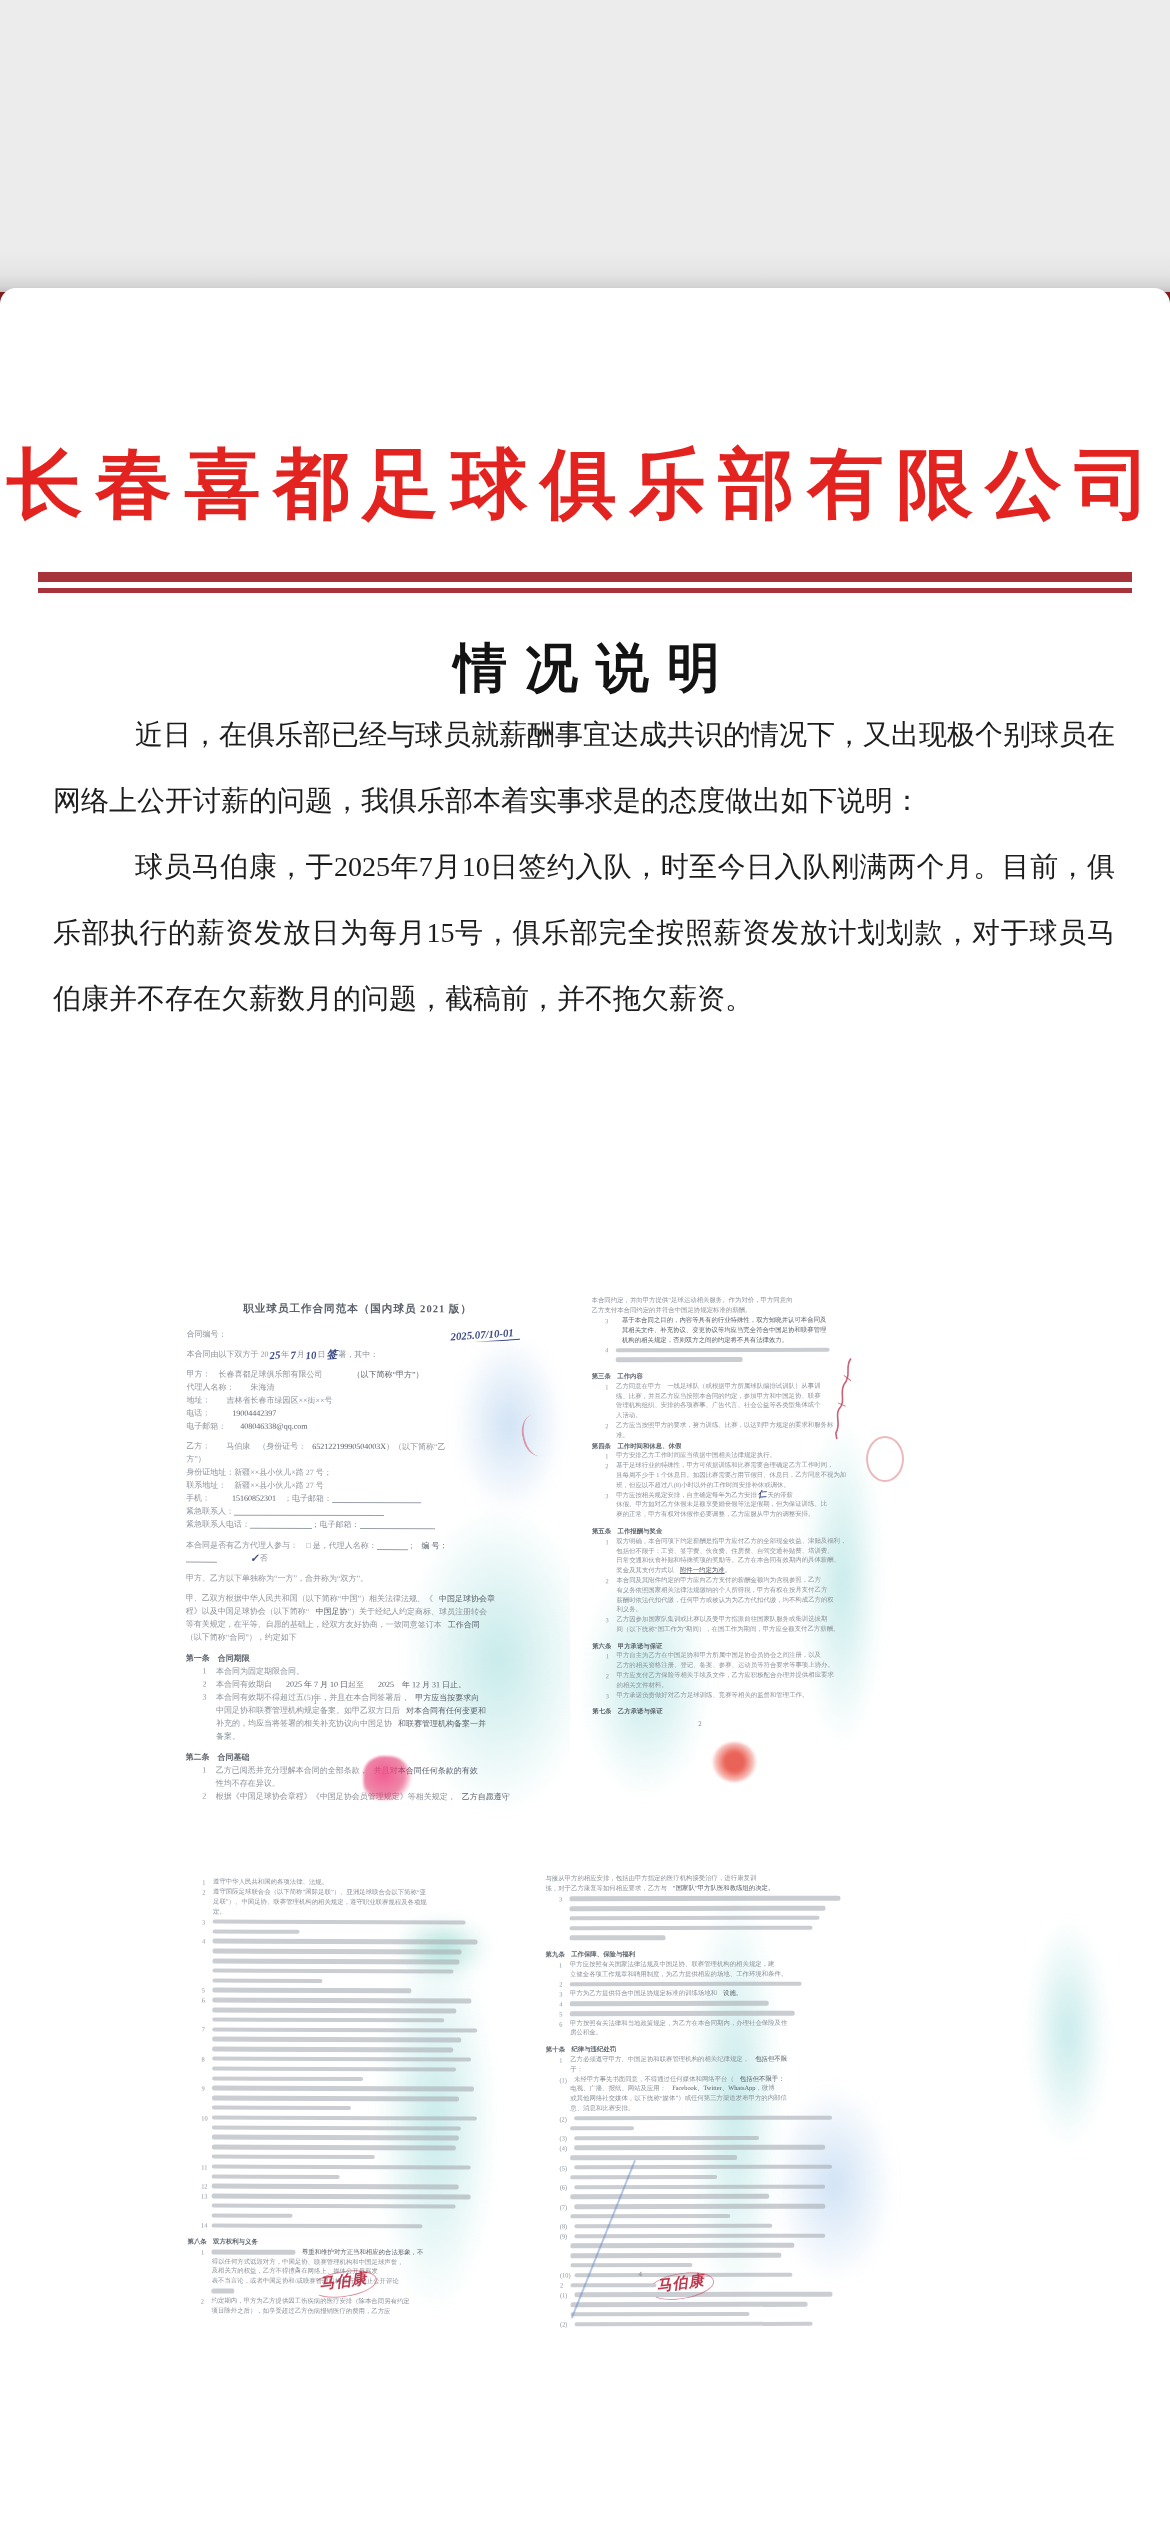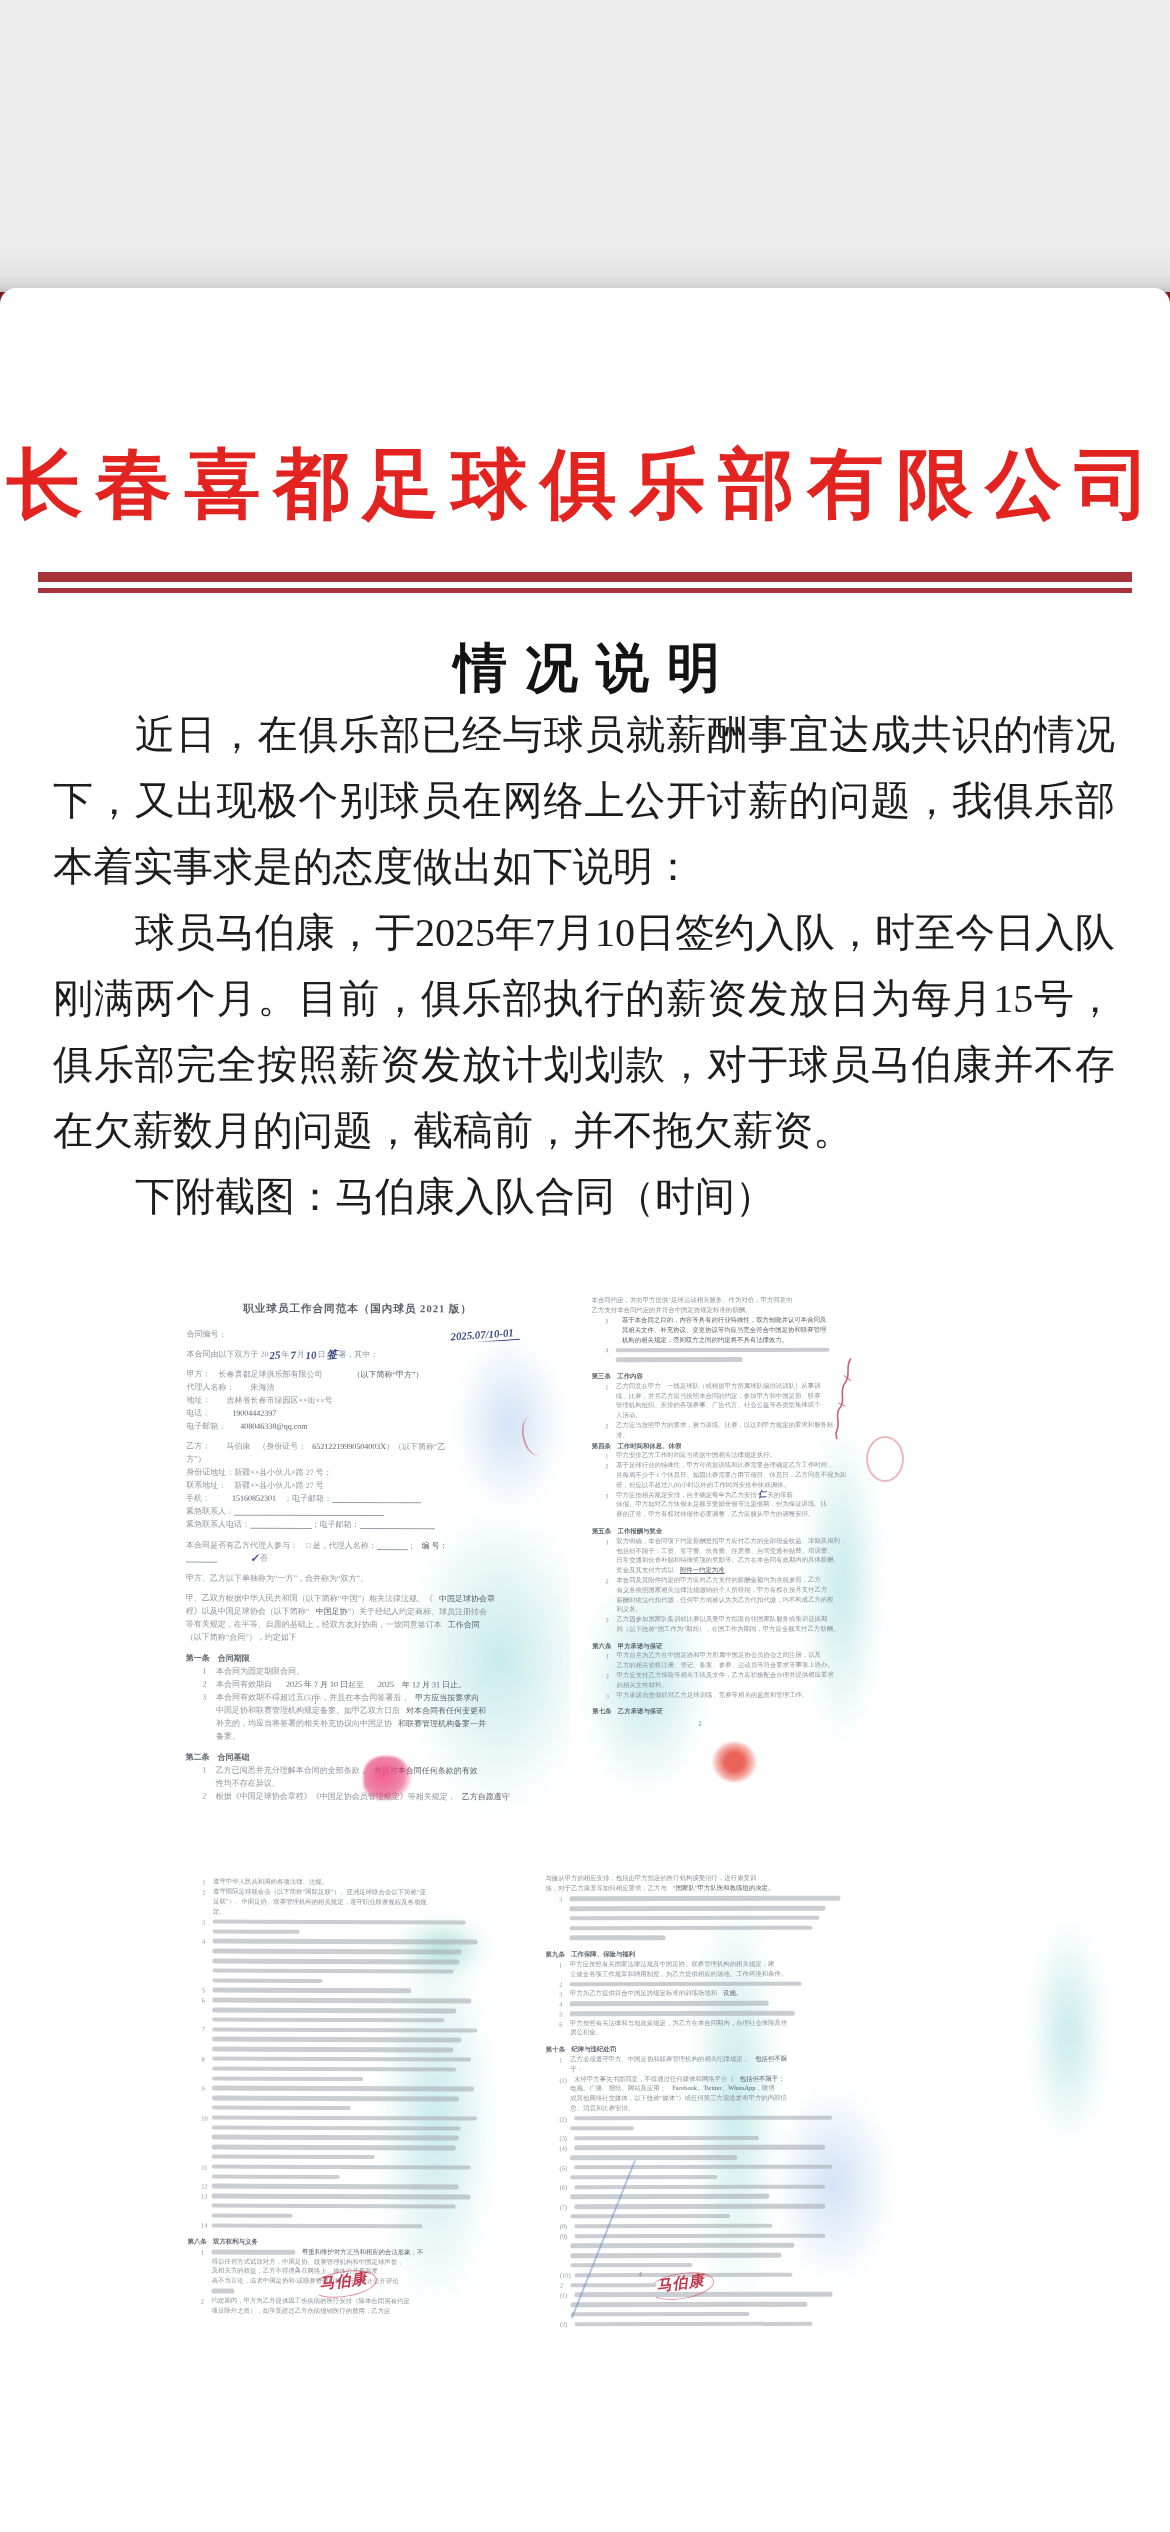--- a/index.html
+++ b/index.html
@@ -14,21 +14,21 @@
   .brand-cn{position:absolute;top:146px;left:0;width:100%;text-align:center;
     font-size:76px;font-weight:bold;letter-spacing:13px;color:#e32320;white-space:nowrap;}
   .brand-en{position:absolute;top:242px;left:0;width:100%;text-align:center;
     font-size:31px;letter-spacing:24px;color:#d4262c;white-space:nowrap;font-weight:500;}
   .rule-thick{position:absolute;top:284px;left:38px;right:38px;height:10px;background:#a6343a;}
   .rule-thin{position:absolute;top:300px;left:38px;right:38px;height:5px;background:#a6343a;}
   
   .stmt-title{position:absolute;top:334px;left:0;width:100%;margin:11px;text-align:center;
     font-size:53px;font-weight:600;letter-spacing:18px;color:#131313;}
   .stmt-body{position:absolute;top:414px;left:53px;width:1062px;
-    font-size:40px;line-height:66px;color:#1d1d1d;text-align:justify;}
+    font-size:28px;line-height:66px;color:#1d1d1d;text-align:justify;}
   .stmt-body p{margin:0;text-indent:82px;}
   
   .scans{position:absolute;top:980px;left:4px;width:1044px;height:1260px;}
   .scan{position:absolute;background:#fff;color:#8d939b;--lh:9.8px;--bh:4.5px;}
   .scan-a{left:150px;top:6px;width:398px;height:546px;font-size:8px;--lh:13px;--bh:6px;transform:rotate(.15deg);}
   .scan-b{left:566px;top:0;width:304px;height:552px;font-size:6.4px;transform:rotate(-.1deg);}
   .scan-c{left:166px;top:596px;width:344px;height:472px;font-size:6.4px;transform:rotate(.2deg);}
   .scan-d{left:520px;top:596px;width:380px;height:472px;font-size:6.4px;transform:rotate(-.15deg);}
   .scan-body{position:relative;z-index:2;}
   .scan-a .scan-body{padding:26px 24px 0 32px;}
@@ -88,21 +88,20 @@
 
     <div class="brand-cn">长春喜都足球俱乐部有限公司</div>
     <div class="rule-thick"></div>
     <div class="rule-thin"></div>
 
     <h2 class="stmt-title">情况说明</h2>
 
     <div class="stmt-body">
       <p>近日，在俱乐部已经与球员就薪酬事宜达成共识的情况下，又出现极个别球员在网络上公开讨薪的问题，我俱乐部本着实事求是的态度做出如下说明：</p>
       <p>球员马伯康，于2025年7月10日签约入队，时至今日入队刚满两个月。目前，俱乐部执行的薪资发放日为每月15号，俱乐部完全按照薪资发放计划划款，对于球员马伯康并不存在欠薪数月的问题，截稿前，并不拖欠薪资。</p>
-      <p>下附截图：马伯康入队合同（时间）</p>
     </div>
 
     <div class="scans">
 
       <div class="scan scan-a">
         <div class="smudge sm-cyan" style="left:250px;top:230px;width:190px;height:310px;"></div>
         <div class="smudge sm-blue" style="left:300px;top:60px;width:110px;height:180px;"></div>
         <div class="red-arc" style="left:368px;top:140px;"></div>
         <div class="scan-body">
             <div class="ln t">

